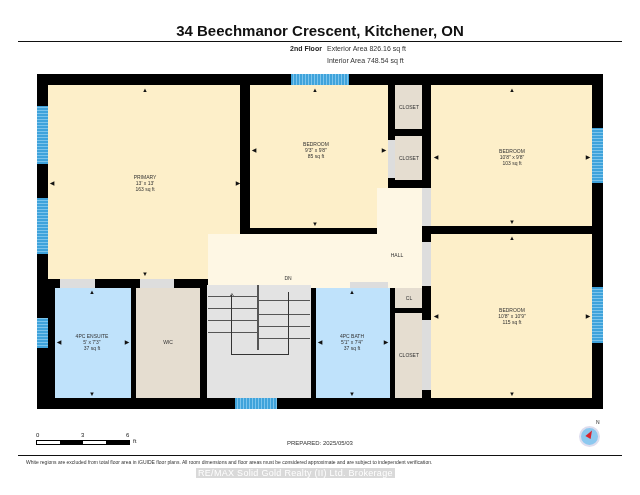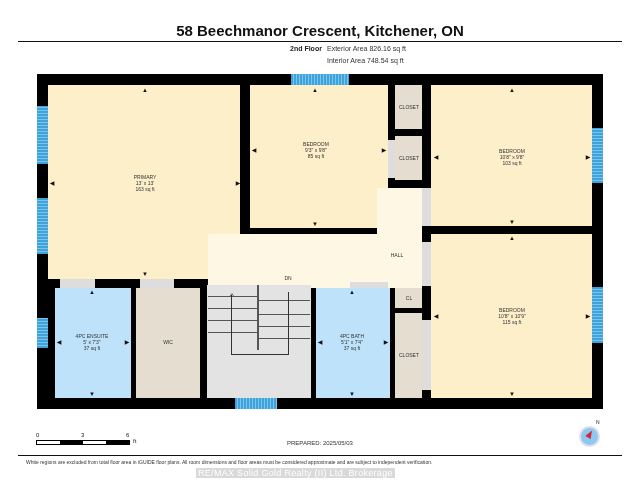--- a/index.html
+++ b/index.html
@@ -20,21 +20,21 @@
   .stair-line{position:absolute;background:#555;}
   #scale{left:36px;top:440px;}
   #prepared{left:0;width:640px;top:440px;text-align:center;font-size:6px;color:#333;}
   #footer-rule{left:18px;width:604px;top:455px;height:1px;background:#111;}
   #disclaimer{left:26px;top:459px;font-size:5px;color:#333;}
   #brokerage{left:196px;top:468px;font-size:9px;color:#fff;background:#d9d9d9;padding:0 2px;letter-spacing:0.3px;}
 </style>
 </head>
 <body>
 
-<div id="title" class="abs">58 Beechmanor Crescent, Kitchener, ON</div>
+<div id="title" class="abs">34 Beechmanor Crescent, Kitchener, ON</div>
 <div id="title-rule" class="abs"></div>
 <div id="floor-name" class="abs">2nd Floor</div>
 <div id="ext-area" class="abs">Exterior Area 826.16 sq ft</div>
 <div id="int-area" class="abs">Interior Area 748.54 sq ft</div>
 
 <div class="abs" style="left:0;top:0;width:640px;height:420px;">
 
   <div class="wall" style="left:37px;top:74px;width:566px;height:335px;"></div>
 
   <div class="room" style="left:48px;top:85px;width:192px;height:194px;background:#fdefc9;"></div>

